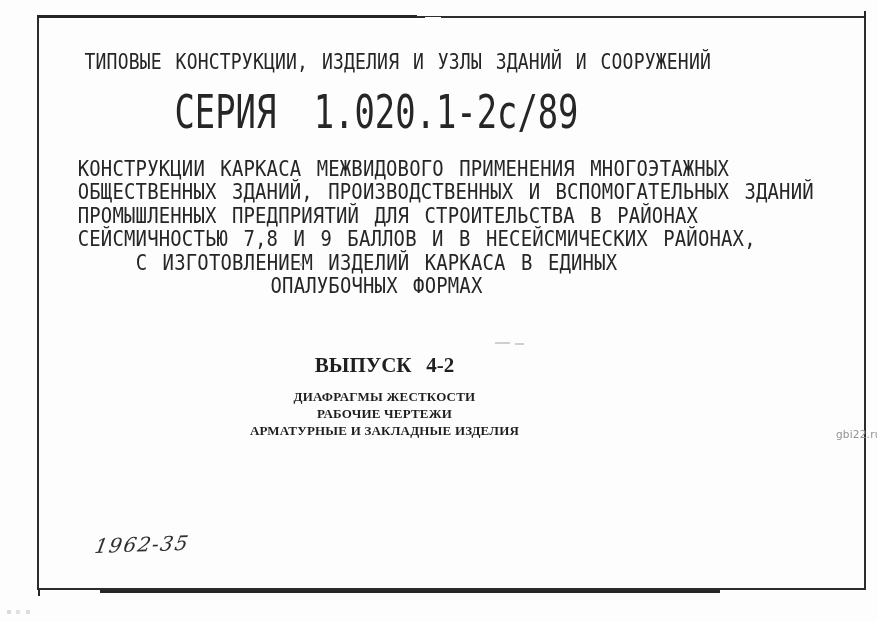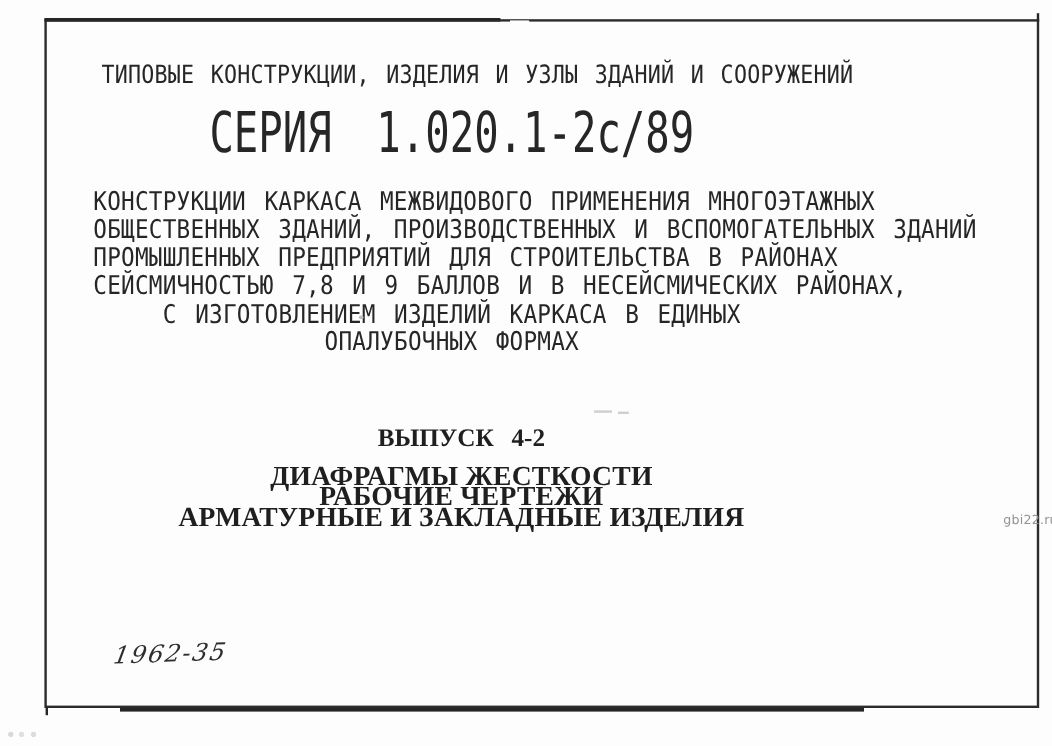--- a/index.html
+++ b/index.html
@@ -36,21 +36,21 @@
     word-spacing:0.5em;
     transform:scaleX(0.72); transform-origin:50% 50%;
   }
   .description {
     top:141px; font-size:21.5px; line-height:23.4px;
     word-spacing:0.2em; letter-spacing:0.2px;
     transform:scaleX(0.88); transform-origin:50% 50%;
   }
   .serifblock { font-family:"Liberation Serif", serif; font-weight:bold; color:#1f1f1f;margin-left:16px; }
   .issue-label { top:339px; font-size:21px; word-spacing:0.45em; line-height:1; }
-  .issue-subtitles { top:372px; font-size:23px; line-height:17.2px; letter-spacing:0.2px; }
+  .issue-subtitles { top:372px; font-size:13px; line-height:17.2px; letter-spacing:0.2px; }
 
   .handwritten {
     position:absolute; left:58px; top:518px;
     font-family:"DejaVu Serif", serif; font-style:italic;
     font-size:20px; letter-spacing:1.5px; color:#2e2e2e;
     transform:skewX(-12deg) rotate(-2deg); transform-origin:0 50%;
     white-space:nowrap;
   }
   .watermark {
     position:absolute; left:799px; top:412px;

